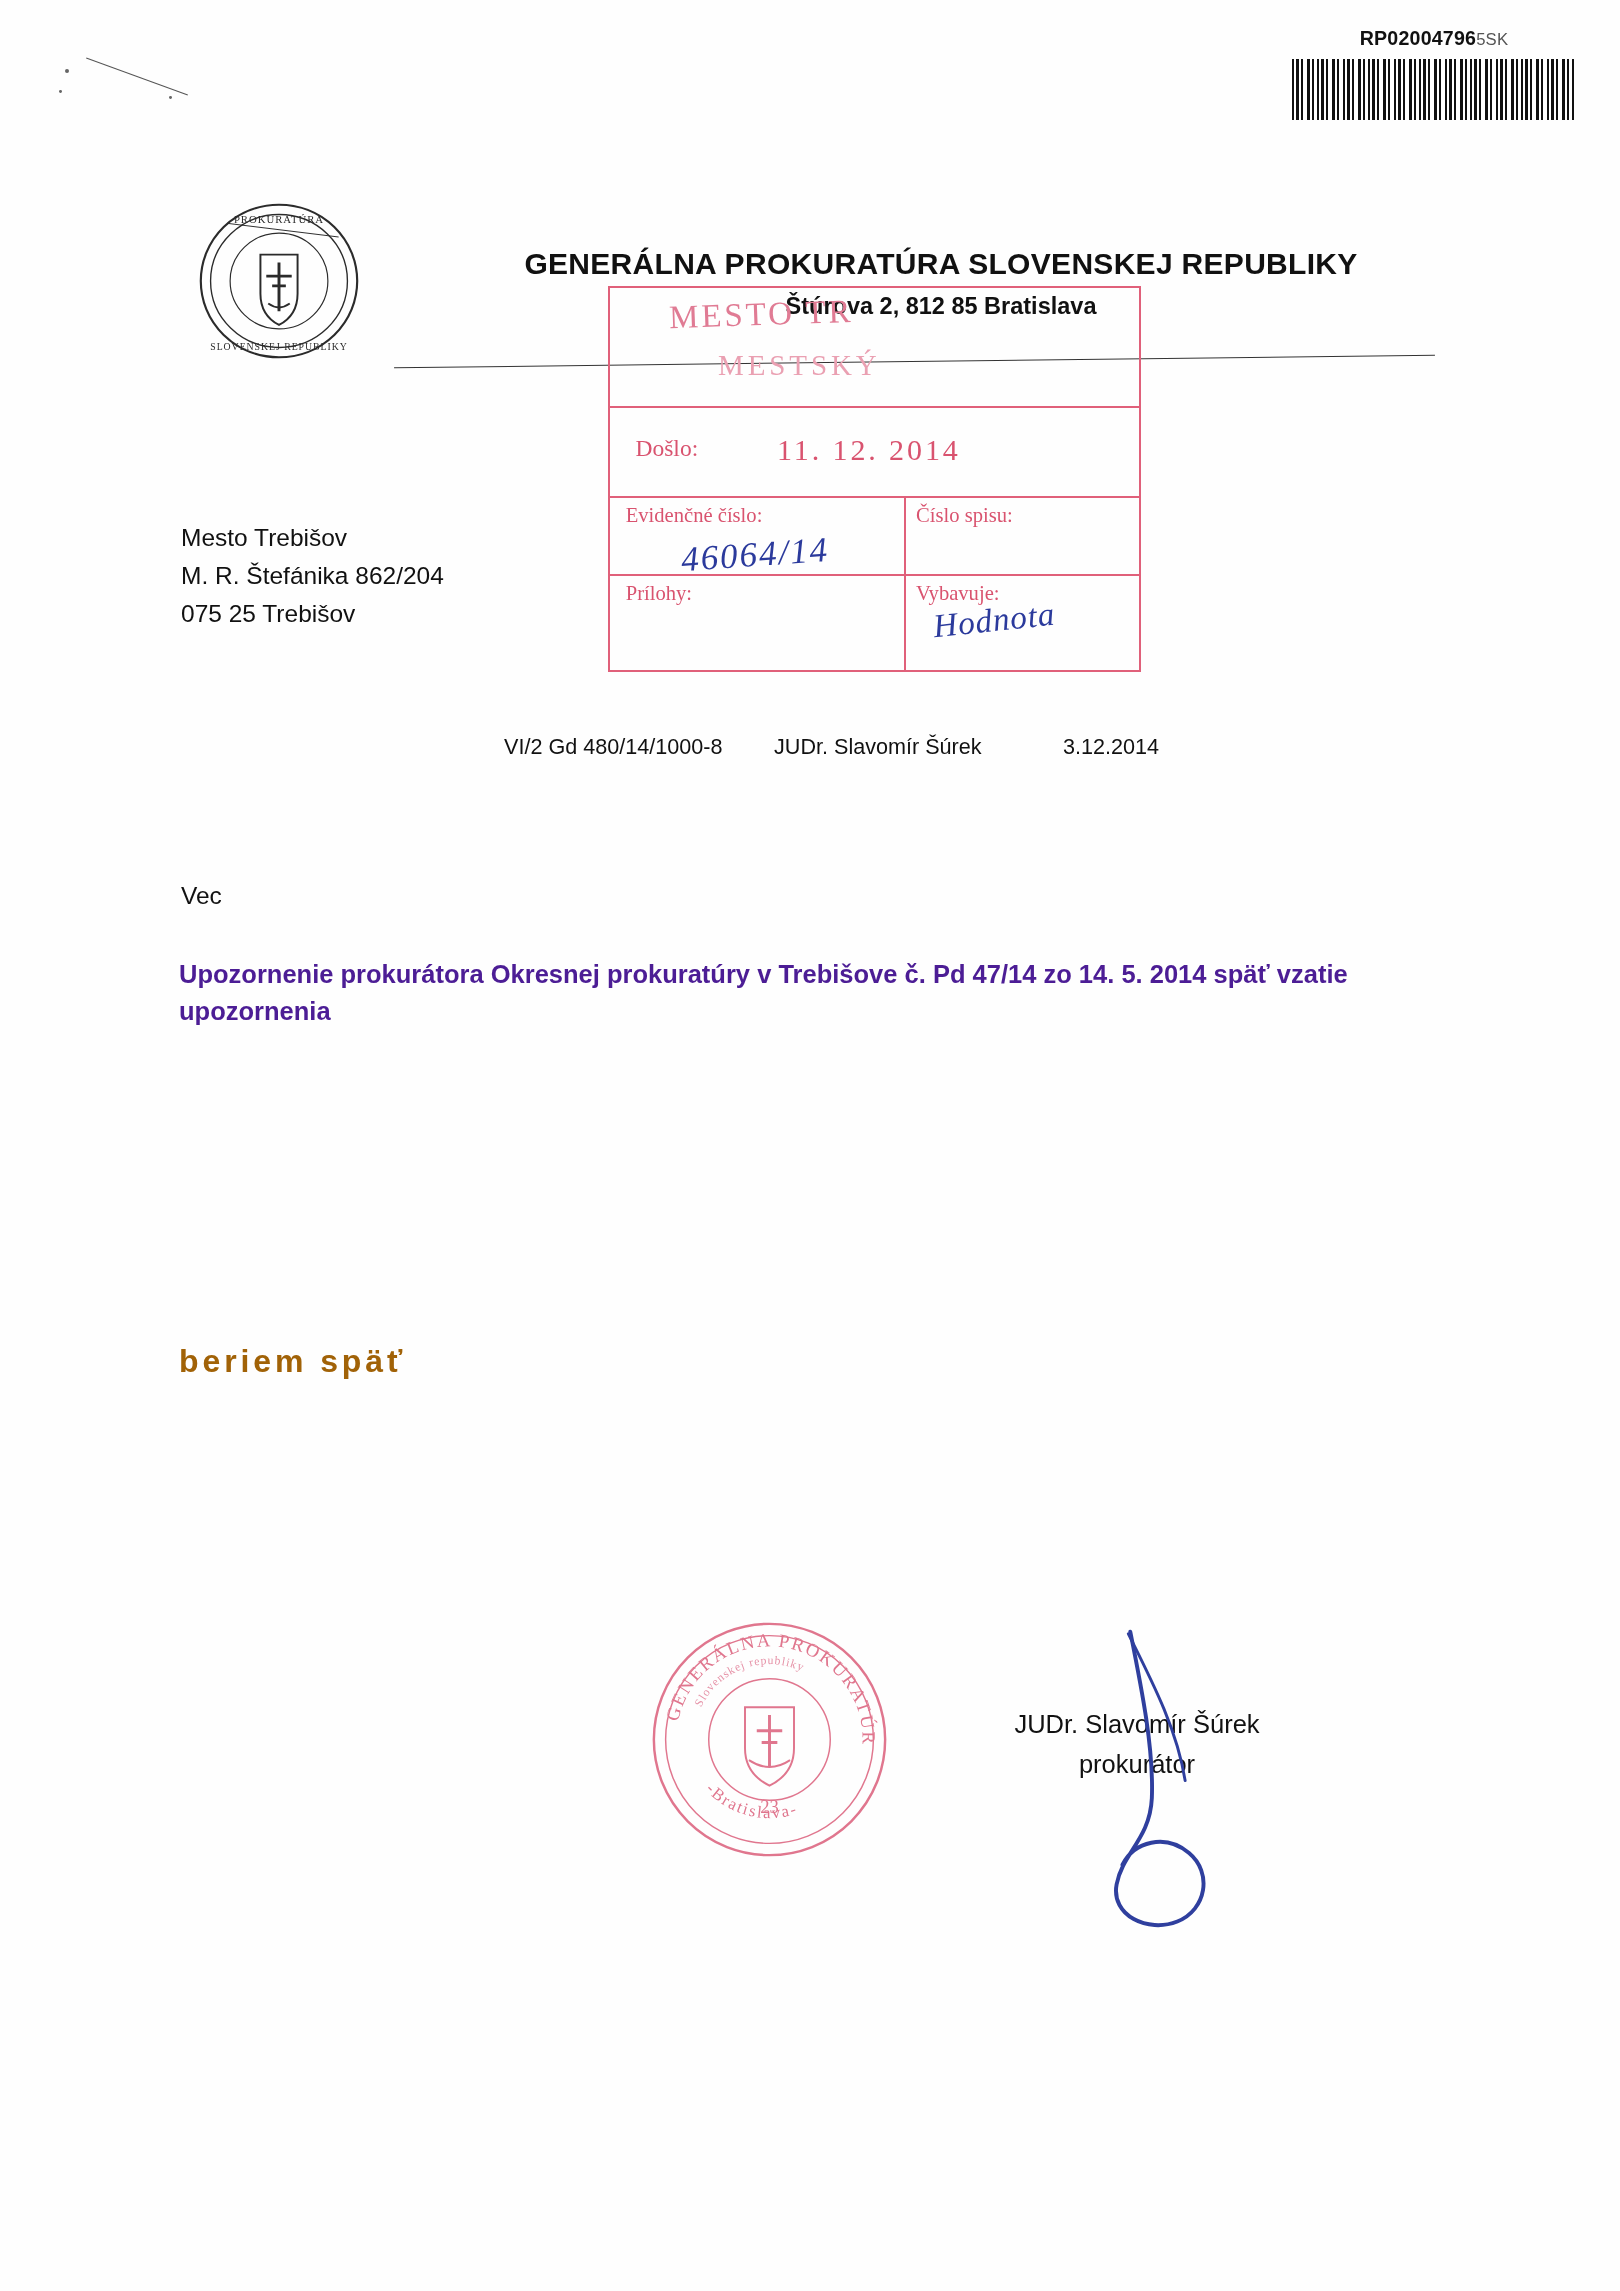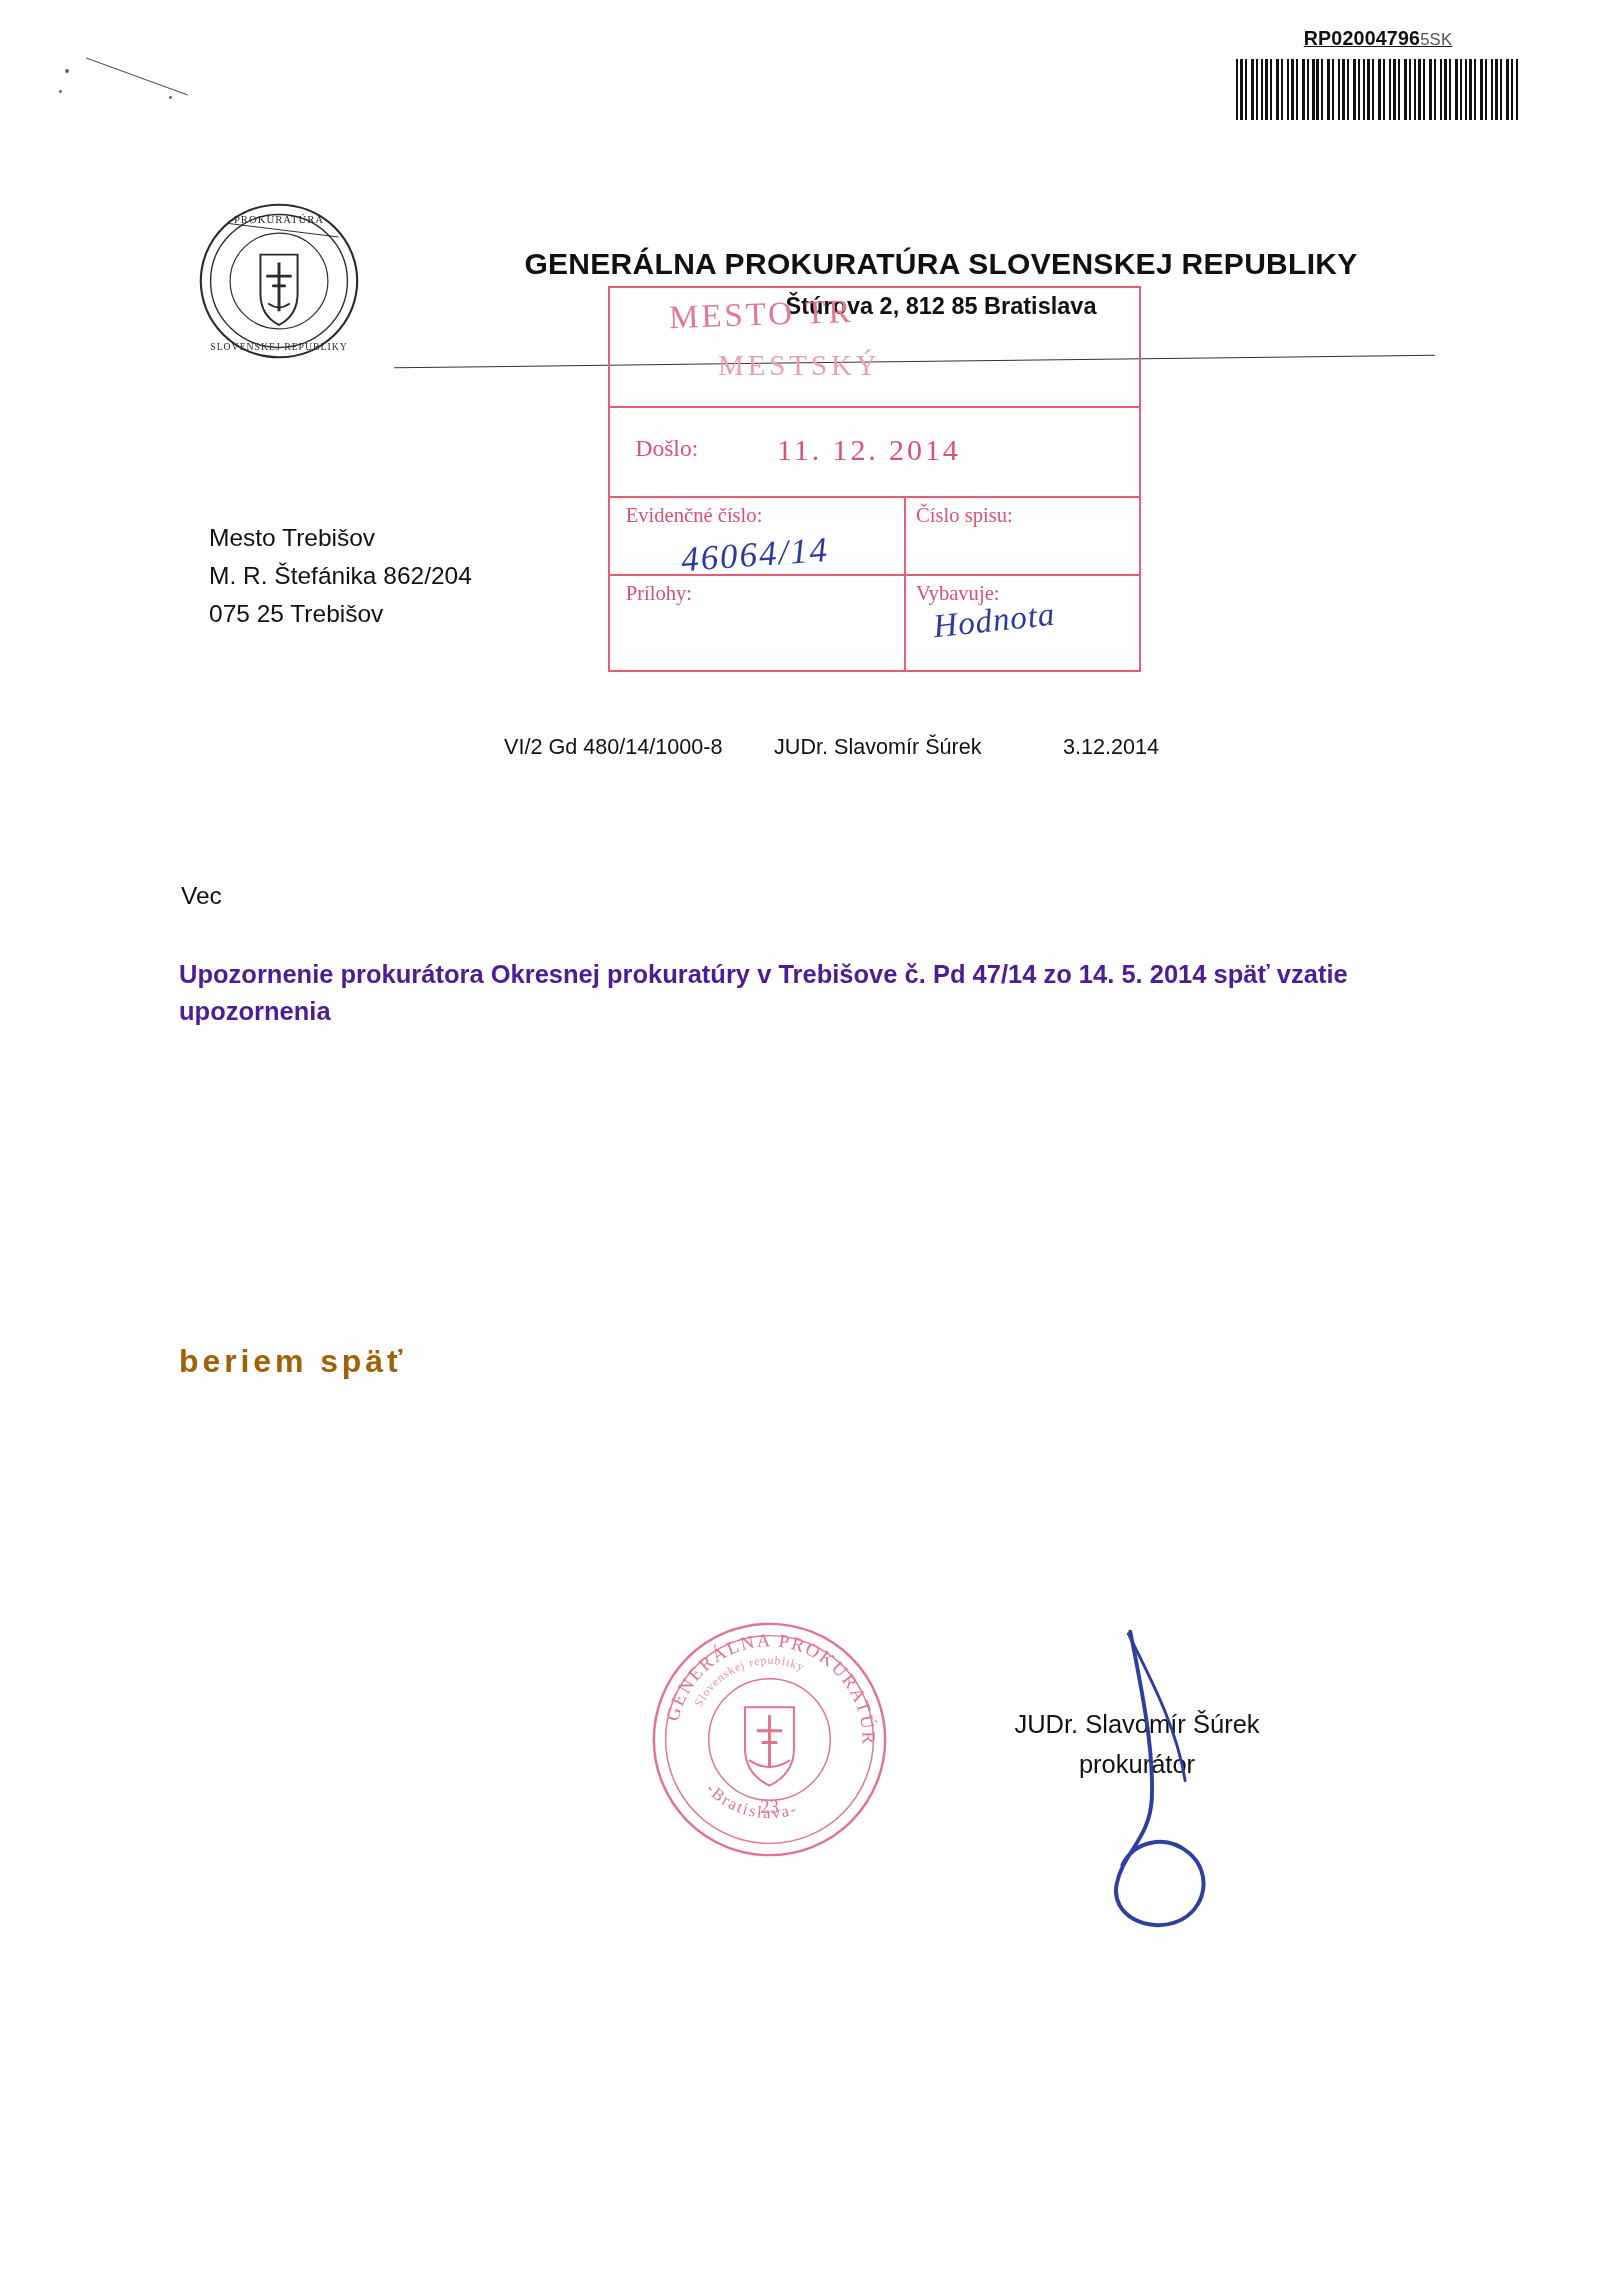--- a/index.html
+++ b/index.html
@@ -16,24 +16,23 @@
     width: 1620px;
     height: 2292px;
     background: #fefefe;
     overflow: hidden;
   }
 
   
   .barcode-block {
     position: absolute;
     top: 27.4px;
-    left: 1236px;
+    left: 1292px;
     width: 284px;
     text-align: center;
-    text-decoration: underline;
   }
   .barcode-number {
     font-family: "Liberation Sans", sans-serif;
     font-size: 19.6px;
     letter-spacing: 0.2px;
     color: #111;
     text-align: center;
     font-weight: 700;
   }
   .barcode-number .suffix {
@@ -188,21 +187,20 @@
   }
 
   
   .recipient {
     position: absolute;
     top: 519px;
     left: 181px;
     font-size: 24.5px;
     line-height: 1.55;
     color: #111;
-    margin-left: 28px;
   }
 
   
   .ref-row {
     position: absolute;
     top: 714px;
     left: 181px;
     width: 1176px;
     font-size: 21.6px;
     color: #111;

